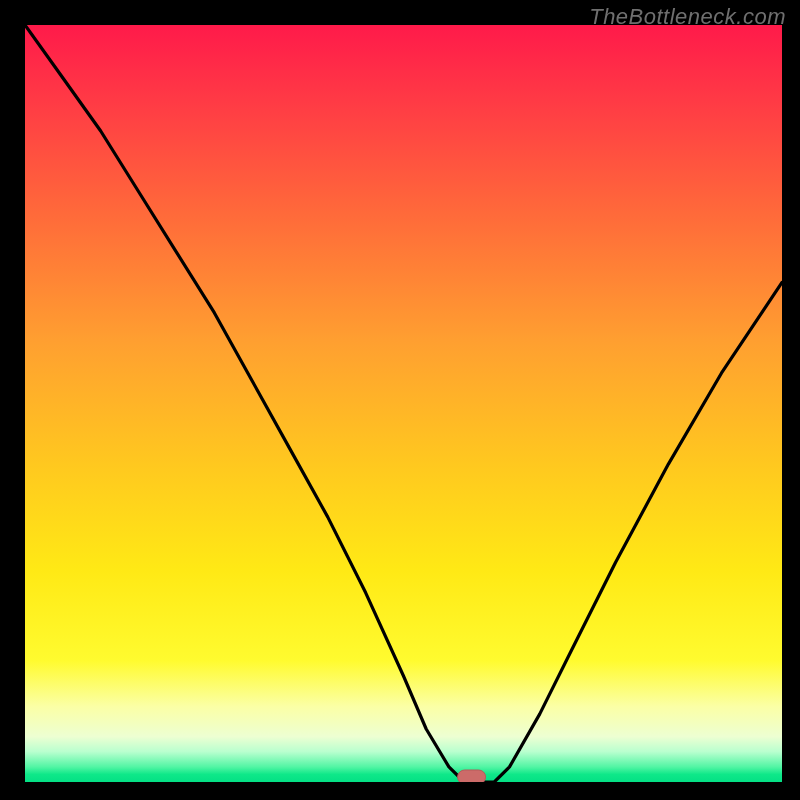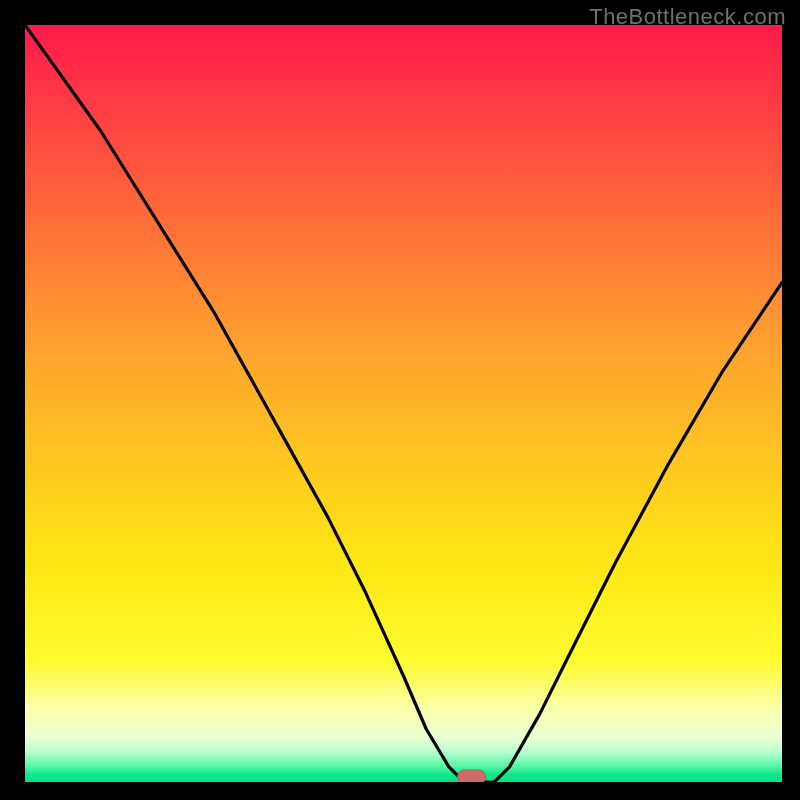--- a/index.html
+++ b/index.html
@@ -9,20 +9,21 @@
     height: 800px;
     background: #000;
     overflow: hidden;
     font-family: Arial, Helvetica, sans-serif;
   }
   .frame {
     position: relative;
     width: 800px;
     height: 800px;
     background: #000;
+    font-style: italic;
   }
   .watermark {
     position: absolute;
     top: 4px;
     right: 14px;
     color: #6f6f6f;
     font-size: 22px;
     font-weight: 500;
     letter-spacing: 0.5px;
     z-index: 5;

